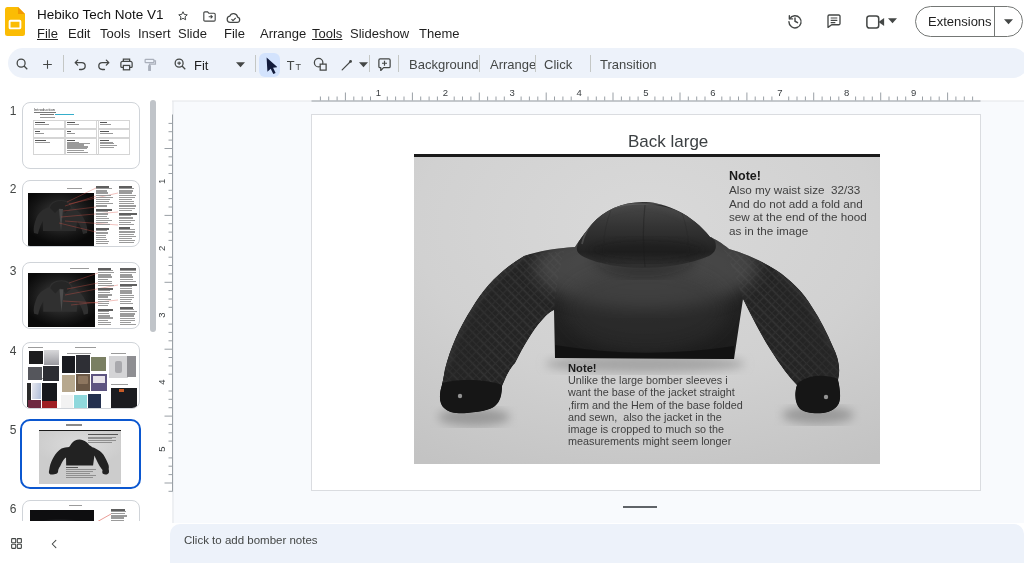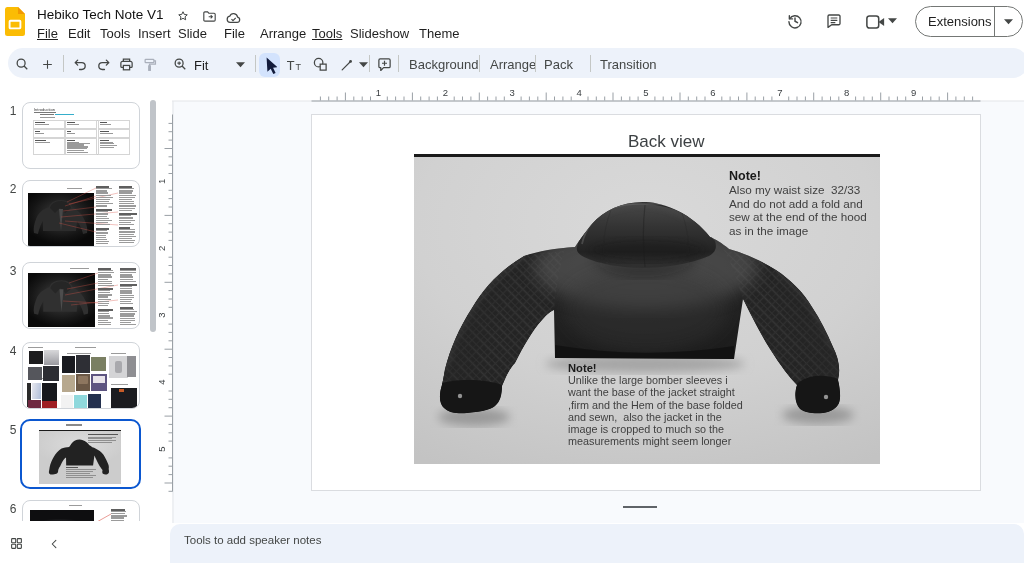--- a/index.html
+++ b/index.html
@@ -128,21 +128,21 @@
 <div class="tsep" style="left:368.5px;"></div>
 <svg class="abs" style="left:377px;top:56.5px;" width="15" height="15" viewBox="0 0 24 24" fill="none" stroke="#444746" stroke-width="2">
   <path d="M3 5 a2 2 0 0 1 2-2 h14 a2 2 0 0 1 2 2 v10 a2 2 0 0 1 -2 2 h-8.5 L6 21.5 V17 H5 a2 2 0 0 1 -2-2 z" stroke-linejoin="round"></path>
   <path d="M8 10 h8 M12 6 v8" stroke-width="1.9"></path>
 </svg>
 <div class="tsep" style="left:398.3px;"></div>
 <div class="tlabel" style="left:409px;">Background</div>
 <div class="tsep" style="left:478.5px;"></div>
 <div class="tlabel" style="left:490px;">Arrange</div>
 <div class="tsep" style="left:535px;"></div>
-<div class="tlabel" style="left:544px;">Pack</div>
+<div class="tlabel" style="left:544px;">Click</div>
 <div class="tsep" style="left:589.5px;"></div>
 <div class="tlabel" style="left:600px;">Transition</div>
 
 <div class="abs" style="left:172px;top:101px;width:852px;height:422px;background:#f8fafd;"></div>
 <svg class="abs" style="left:0;top:81px;" width="1024" height="21" viewBox="0 0 1024 21">
   <rect x="172" y="19.5" width="852" height="1" fill="#e3e6ea"></rect>
   <rect x="311.5" y="19.5" width="669.0" height="1" fill="#9aa0a6"></rect>
   <rect x="319.9" y="15.5" width="1" height="4" fill="#9aa0a6"></rect>
   <rect x="328.2" y="15.5" width="1" height="4" fill="#9aa0a6"></rect>
   <rect x="336.6" y="15.5" width="1" height="4" fill="#9aa0a6"></rect>
@@ -266,21 +266,21 @@
   <rect x="12.5" y="331.3" width="4" height="1" fill="#9aa0a6"></rect>
   <rect x="12.5" y="339.6" width="4" height="1" fill="#9aa0a6"></rect>
   <text x="0" y="0" font-size="9.5" fill="#3c4043" text-anchor="middle" font-family="Liberation Sans" transform="translate(8.5,348.0) rotate(-90)">5</text>
   <rect x="12.5" y="356.4" width="4" height="1" fill="#9aa0a6"></rect>
   <rect x="12.5" y="364.7" width="4" height="1" fill="#9aa0a6"></rect>
   <rect x="12.5" y="373.1" width="4" height="1" fill="#9aa0a6"></rect>
   <rect x="8.5" y="381.5" width="8" height="1" fill="#9aa0a6"></rect>
   <rect x="12.5" y="389.8" width="4" height="1" fill="#9aa0a6"></rect>
 </svg>
 <div class="abs" style="left:311px;top:114px;width:670px;height:377px;background:#fff;border:1px solid #dadce0;"></div>
-<div class="abs" style="left:628px;top:131.5px;font-size:17px;color:#3c4043;">Back view</div>
+<div class="abs" style="left:628px;top:131.5px;font-size:17px;color:#3c4043;">Back large</div>
 
 <div class="abs" style="left:414px;top:154px;width:466px;height:3px;background:#1a1a1a;"></div>
 <div class="abs" style="left:414px;top:157px;width:466px;height:307px;">
 <svg width="466" height="307" viewBox="0 0 466 307">
 
   <defs>
     <radialGradient id="bgc" cx="50%" cy="22%" r="90%">
       <stop offset="0%" stop-color="#d9d9d9"></stop>
       <stop offset="55%" stop-color="#d1d1d1"></stop>
       <stop offset="100%" stop-color="#c3c3c3"></stop>
@@ -412,21 +412,21 @@
   <b style="font-size:12.5px;color:#1a1a1a;">Note!</b><br>
   Also my waist size&nbsp; 32/33 And do not add a fold and sew at the end of the hood as in the image
 </div>
 <div class="abs" style="left:568px;top:362px;width:178px;font-size:10.8px;line-height:12.2px;color:#3f3f3f;">
   <b style="font-size:11.2px;color:#1a1a1a;">Note!</b><br>
   Unlike the large bomber sleeves i want the base of the jacket straight ,firm and the Hem of the base folded and sewn,&nbsp; also the jacket in the image is cropped to much so the measurements might seem longer
 </div>
 <div class="abs" style="left:623px;top:506px;width:34px;height:2px;background:#5f6368;"></div>
 
 <div class="abs" style="left:170px;top:524px;width:854px;height:39px;background:#edf2fa;border-radius:10px 10px 0 0;"></div>
-<div class="abs" style="left:184px;top:534px;font-size:11.5px;color:#444746;">Tools to add speaker notes</div>
+<div class="abs" style="left:184px;top:534px;font-size:11.5px;color:#444746;">Click to add bomber notes</div>
 <div class="abs" style="left:0;top:80px;width:156px;height:483px;background:#fff;"></div>
 <div class="num" style="top:104px;">1</div>
 <div class="num" style="top:182px;">2</div>
 <div class="num" style="top:264px;">3</div>
 <div class="num" style="top:344px;">4</div>
 <div class="num" style="top:423px;">5</div>
 <div class="num" style="top:502px;">6</div>
 <div class="thumb" style="top:102px;">
 <div class="abs" style="left:11px;top:3.5px;font-size:4px;color:#333;">Introduction</div>
 <div class="abs" style="left:11.0px;top:9.0px;width:22.3px;height:1.3px;background:#777;"></div>

